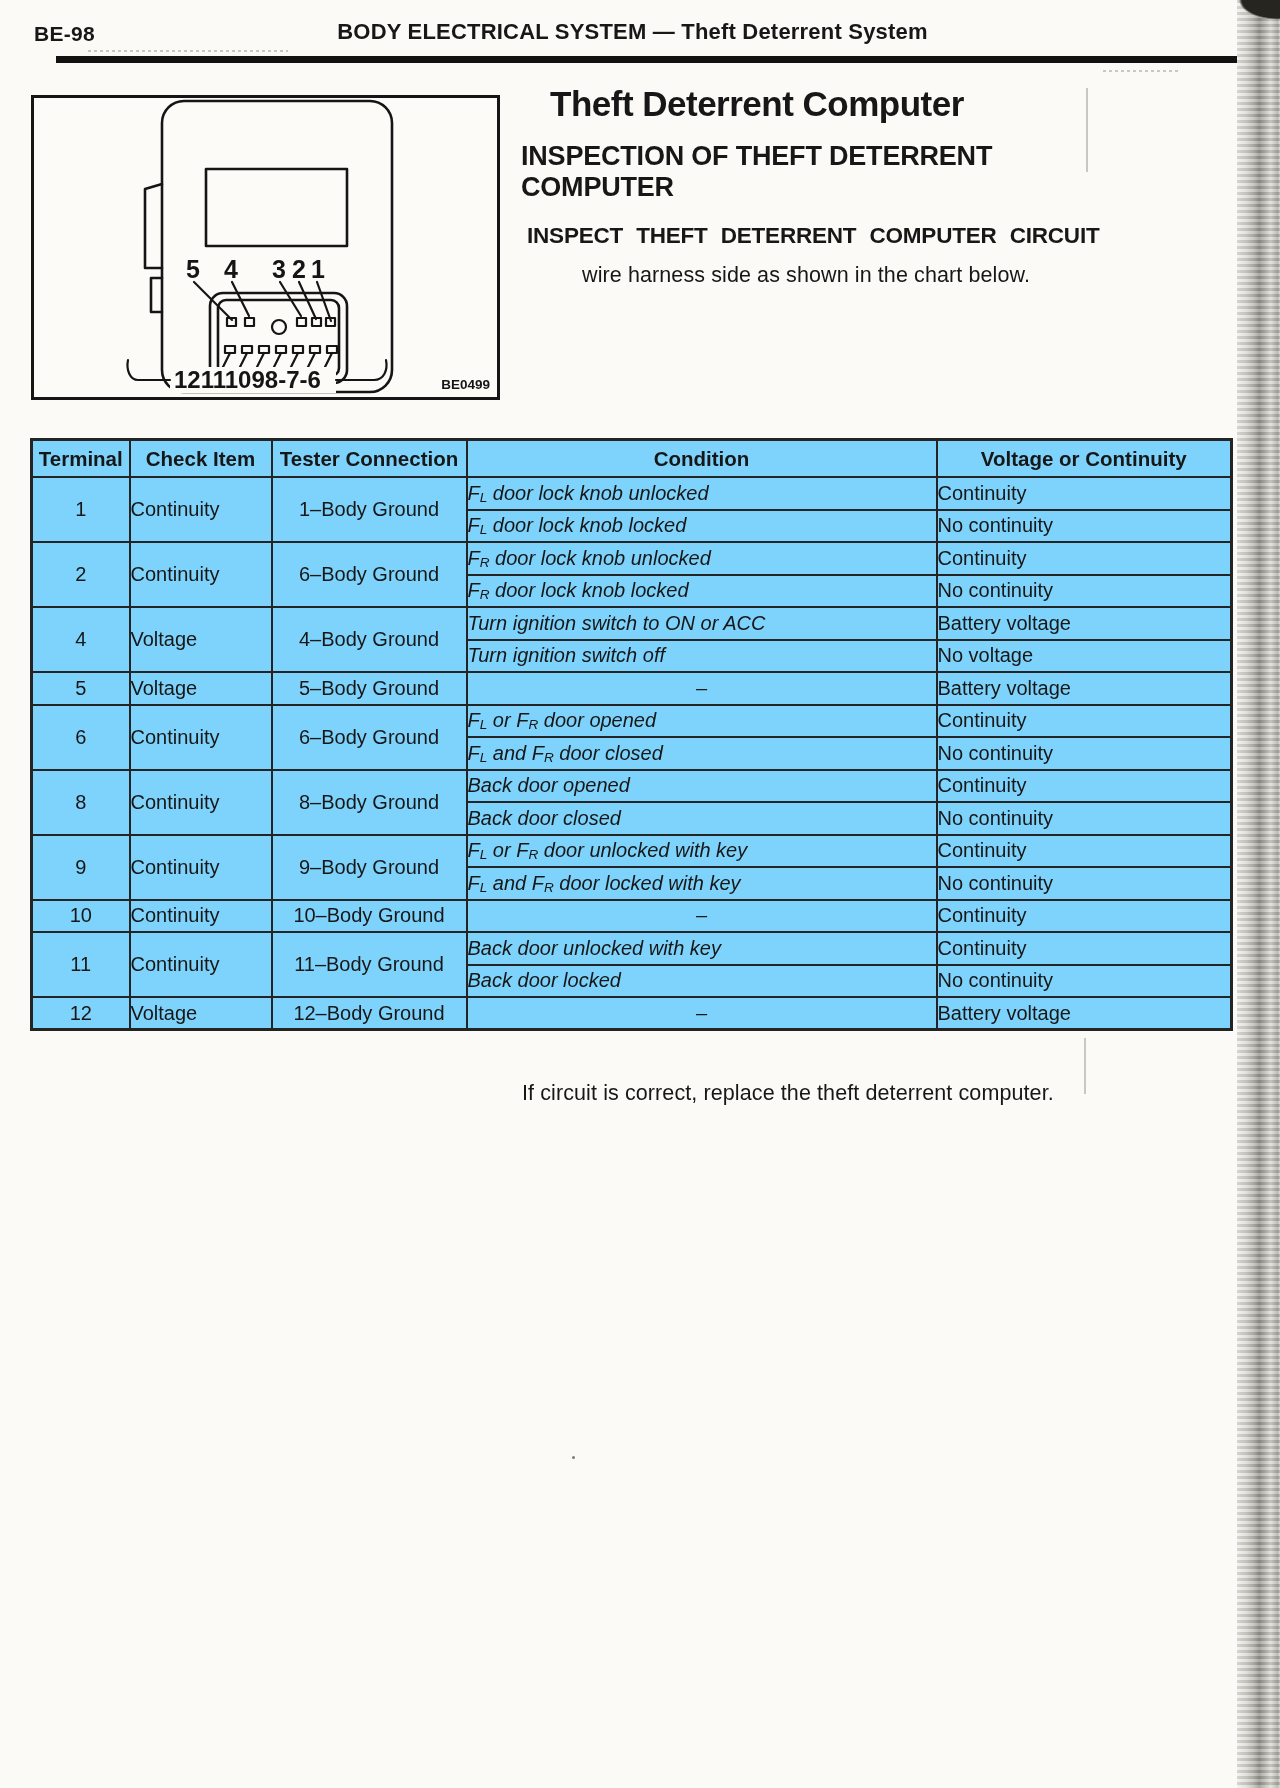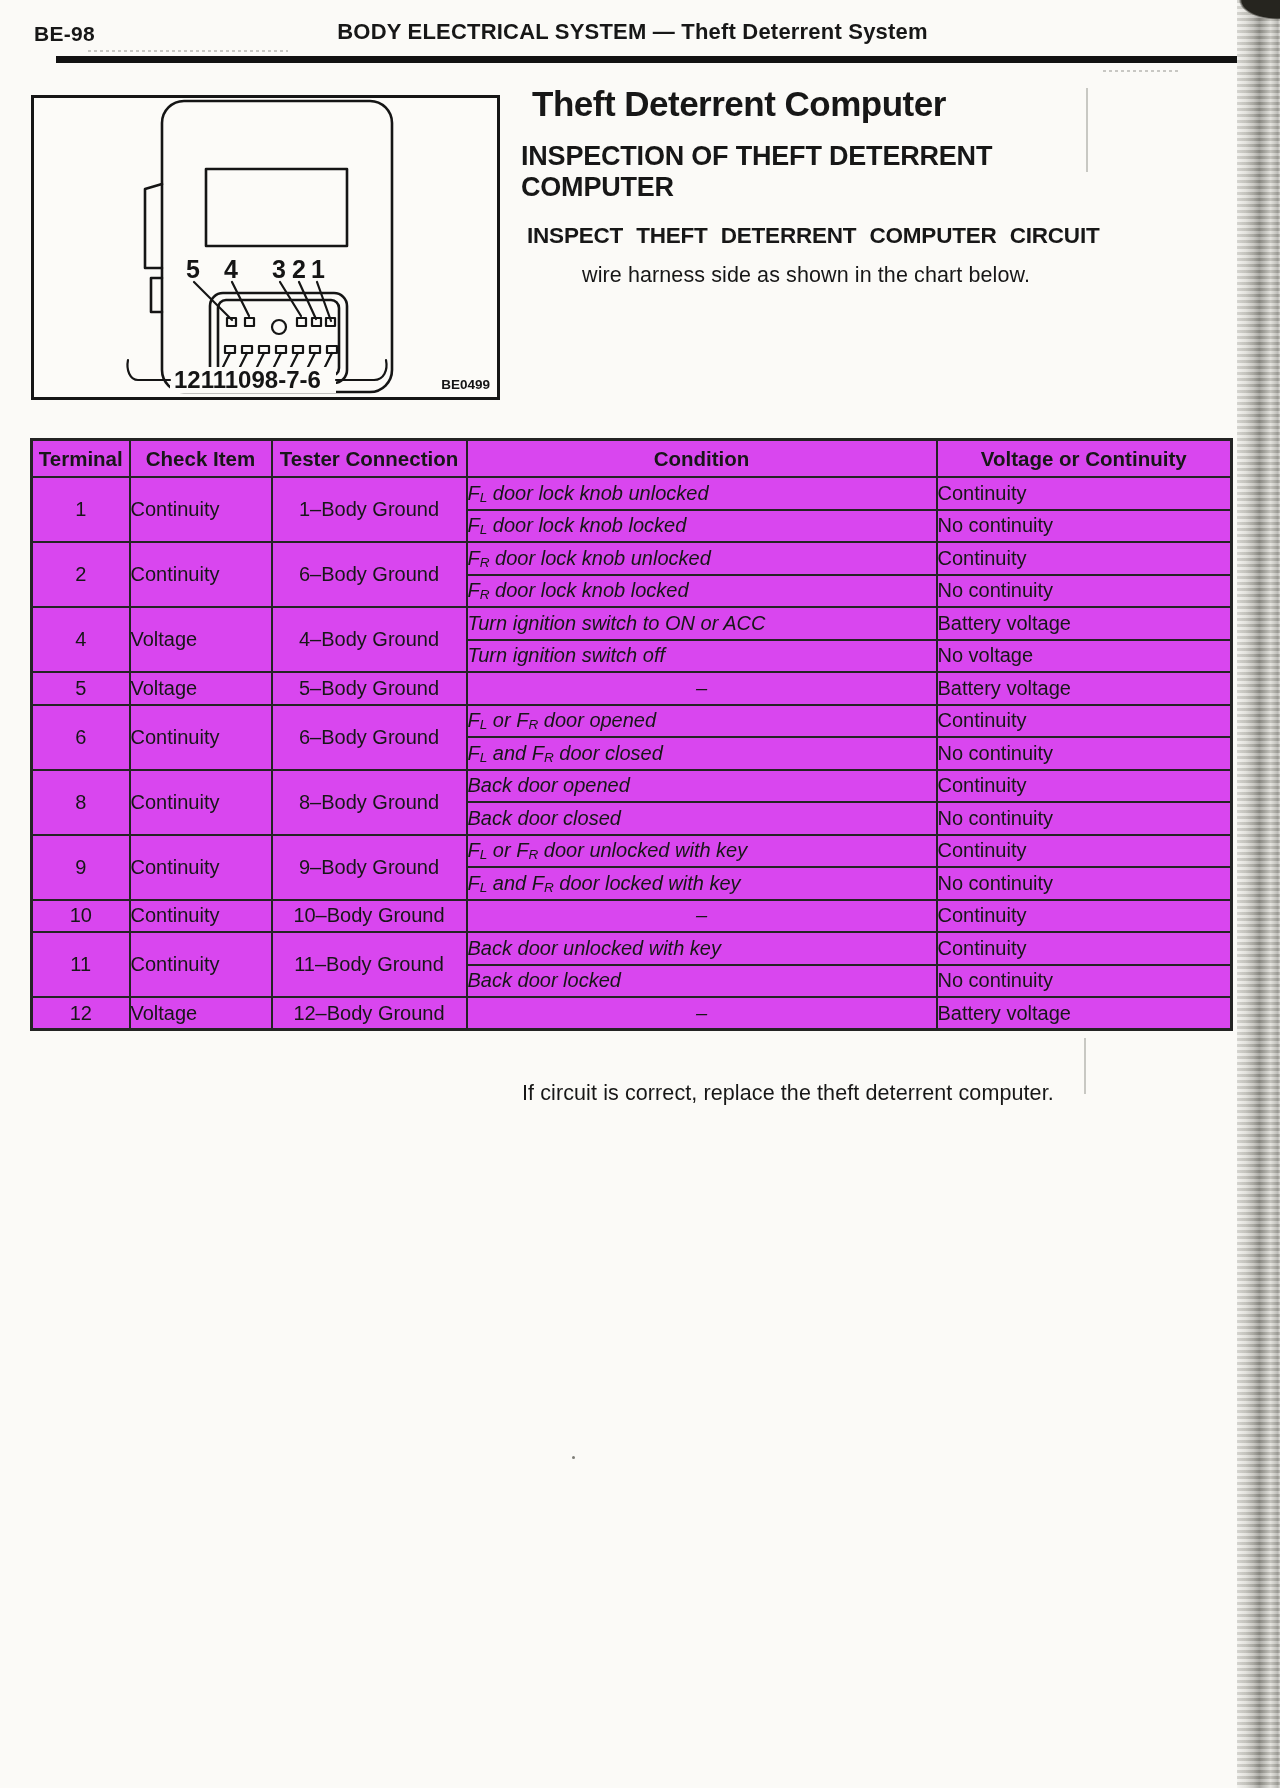--- a/index.html
+++ b/index.html
@@ -18,28 +18,28 @@
   .noise-dots{height:2px;opacity:.45;background:repeating-linear-gradient(90deg,#8a8a84 0 3px,transparent 3px 6px);}
   .noise1{left:88px;top:50px;width:200px;}
   .noise2{left:1103px;top:70px;width:78px;}
 
   
   .figure-box{left:31px;top:95px;width:463px;height:299px;border:3px solid #161616;background:#fcfbf8;}
   .figure-box svg{display:block;}
   .fig-text{font-family:"Liberation Sans",sans-serif;font-weight:bold;fill:#151515;}
 
   
-  .h1{left:532px;top:84px;font-size:35px;font-weight:bold;letter-spacing:-.5px;}
+  .h1{left:550px;top:84px;font-size:35px;font-weight:bold;letter-spacing:-.5px;}
   .h2{left:521px;top:141px;font-size:27px;font-weight:bold;line-height:31px;letter-spacing:-.2px;}
   .h3{left:527px;top:223px;font-size:22.5px;font-weight:bold;word-spacing:7px;letter-spacing:-.2px;}
   .para{left:582px;top:261px;font-size:21.5px;line-height:29px;letter-spacing:.1px;}
 
   
   .t-wrap{left:30px;top:438px;}
-  table.insp{border-collapse:collapse;table-layout:fixed;width:1200px;background:#d946ef;}
+  table.insp{border-collapse:collapse;table-layout:fixed;width:1200px;background:#7dd3fc;}
   table.insp,table.insp th,table.insp td{border:2px solid #242424;}
   table.insp{border-width:3px;}
   table.insp th{
     height:35px;font-size:20.5px;font-weight:bold;text-align:center;
     border-bottom-width:2px;padding:0;
   }
   table.insp td{font-size:20px;padding:0 0 0 0;vertical-align:middle;}
   td.c-term{text-align:center;}
   td.c-check{padding-left:20px;}
   td.c-tester{text-align:center;margin-left:13px;}

